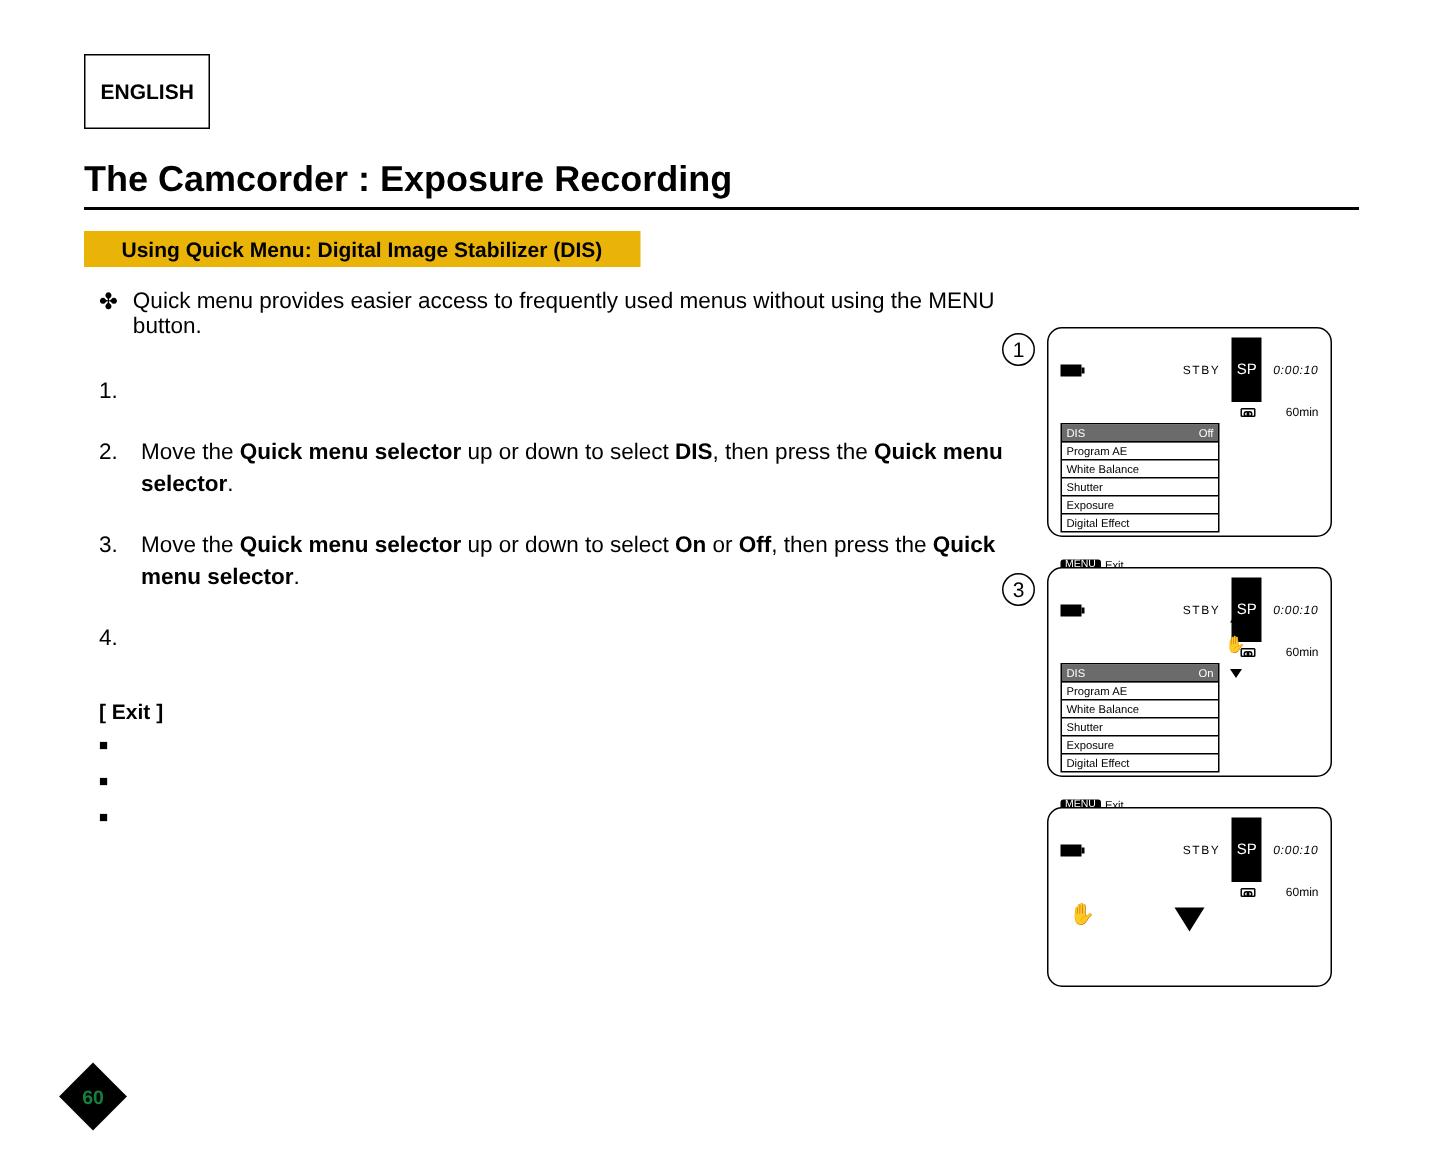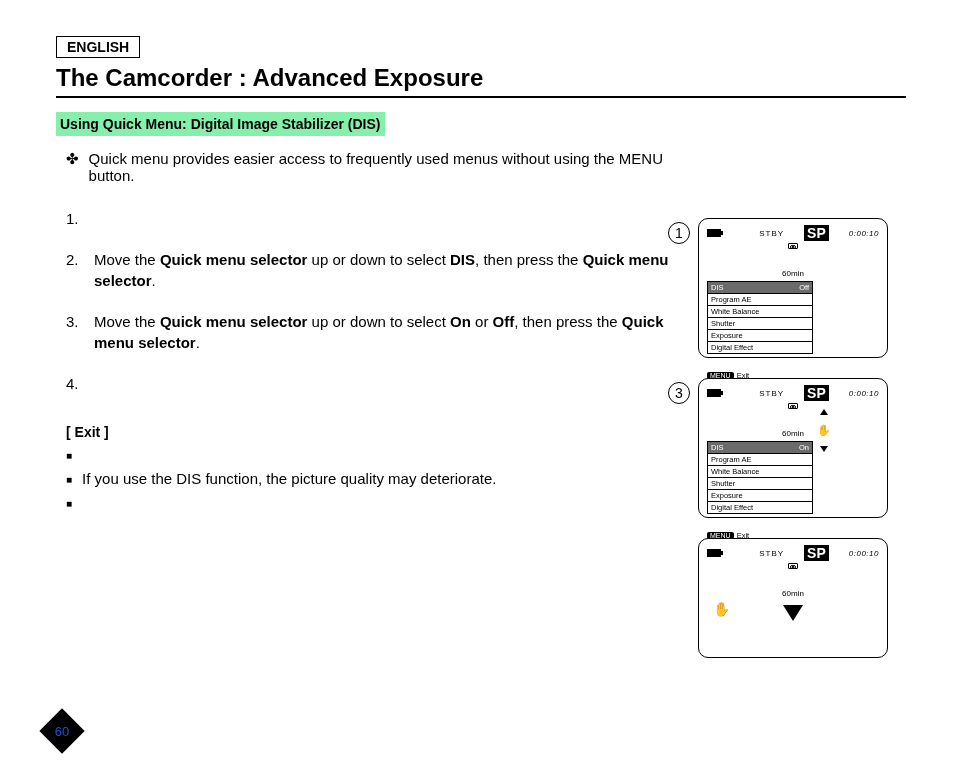--- a/index.html
+++ b/index.html
@@ -8,37 +8,37 @@
     height: 779px;
     background: #fff;
     font-family: Arial, Helvetica, sans-serif;
     color: #000;
     position: relative;
     padding: 36px 48px 36px 56px;
   }
   .lang-box {
     border: 1.5px solid #000;
     display: inline-block;
-    padding: 2px 10px;
+    padding: 16px 10px;
     font-weight: bold;
     font-size: 14px;
-    margin-bottom: 6px;
+    margin-bottom: 20px;
   }
   .title {
     font-size: 24px;
     font-weight: bold;
     border-bottom: 2px solid #000;
     padding-bottom: 4px;
     margin-bottom: 14px;
   }
   .subhead {
-    background: #86efac;
+    background: #eab308;
     font-weight: bold;
     font-size: 14px;
-    padding: 4px 4px;
+    padding: 4px 25px;
     display: inline-block;
     margin-bottom: 14px;
   }
   .intro {
     display: flex;
     gap: 10px;
     font-size: 15px;
     margin: 0 0 24px 10px;
     max-width: 640px;
   }
@@ -94,53 +94,51 @@
     border: 1.5px solid #000;
     border-radius: 10px;
     padding: 6px 8px 6px 8px;
     font-size: 8px;
     position: relative;
     background: #fff;
   }
   .top-row {
     display: flex;
     align-items: center;
-    gap: 20px;
+    gap: 8px;
     margin-bottom: 2px;
   }
   .batt {
     width: 14px; height: 8px;
     border: 1px solid #000;
     position: relative;
   }
   .batt::after {
     content: "";
     position: absolute;
     right: -3px; top: 1px;
     width: 2px; height: 4px;
     background: #000;
   }
   .batt .fill { width: 100%; height: 100%; background: #000; }
   .stby { margin-left: auto; letter-spacing: 1px; }
   .sp-badge {
     background: #000; color: #fff;
-    padding: 0 3px;
-    font-size: 14px;
-    font-weight: bold;
+    padding: 16px 3px;
+    font-size: 10px;
   }
   .time { letter-spacing: 0.5px; font-style: italic; }
   .sub-row {
     text-align: right;
     font-size: 8px;
     margin-bottom: 3px;
     display: flex;
     justify-content: flex-end;
     align-items: center;
     gap: 20px;
-    flex-direction: column;
   }
   .tape-icon {
     width: 10px; height: 6px;
     border: 1px solid #000;
     border-radius: 1px;
     position: relative;
   }
   .tape-icon::before, .tape-icon::after {
     content: "";
     position: absolute;
@@ -236,32 +234,32 @@
     left: 6px;
     top: 6px;
   }
   .diamond-num {
     position: absolute;
     left: 0; top: 0;
     width: 44px; height: 44px;
     display: flex;
     align-items: center;
     justify-content: center;
-    color: #1d4ed8;
-    font-weight: normal;
+    color: #15803d;
+    font-weight: bold;
     font-size: 13px;
   }
 </style>
 </head>
 <body>
 
 
 
 <div class="lang-box">ENGLISH</div>
-<div class="title">The Camcorder : Advanced Exposure</div>
+<div class="title">The Camcorder : Exposure Recording</div>
 <div class="subhead">Using Quick Menu: Digital Image Stabilizer (DIS)</div>
 
 <div class="intro">
   <span>✤</span>
   <span>Quick menu provides easier access to frequently used menus without using the MENU button.</span>
 </div>
 
 <div class="steps">
   <div class="step">
     <span class="num">1.</span>
@@ -282,21 +280,20 @@
     <span class="num">4.</span>
   </div>
 </div>
 
 <div class="notes-head">[ Exit ]</div>
 <div class="note-line">
   <span class="sq">■</span>
 </div>
 <div class="note-line">
   <span class="sq">■</span>
-  <span>If you use the DIS function, the picture quality may deteriorate.</span>
 </div>
 <div class="note-line">
   <span class="sq">■</span>
 </div>
 
 
 <div class="screens">
 
   <div class="screen-wrap">
     <div class="circle-num">1</div>

